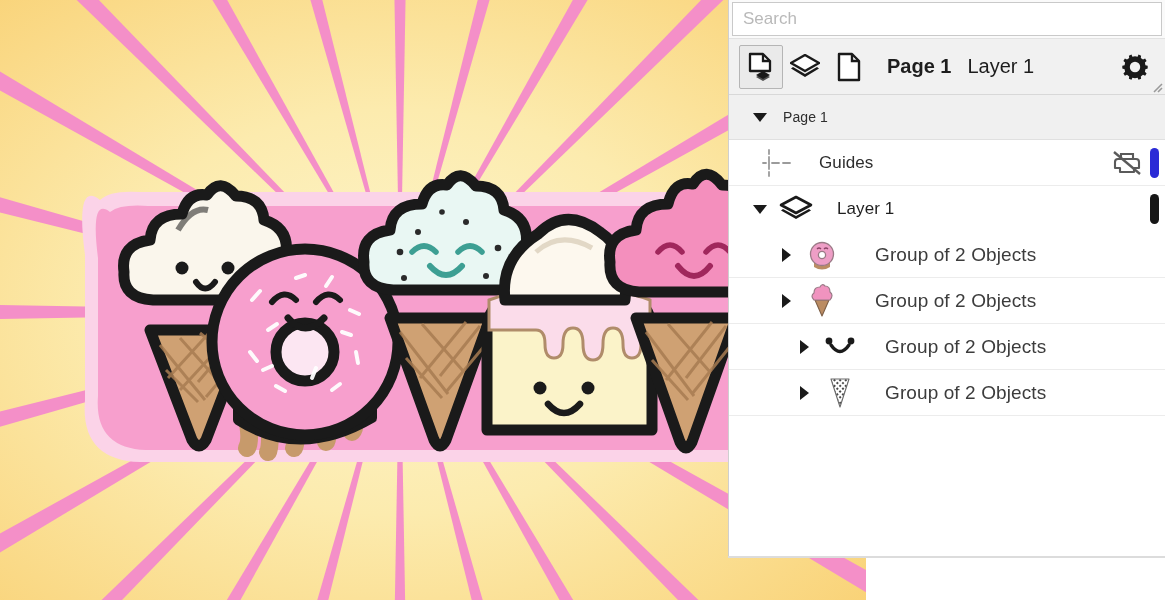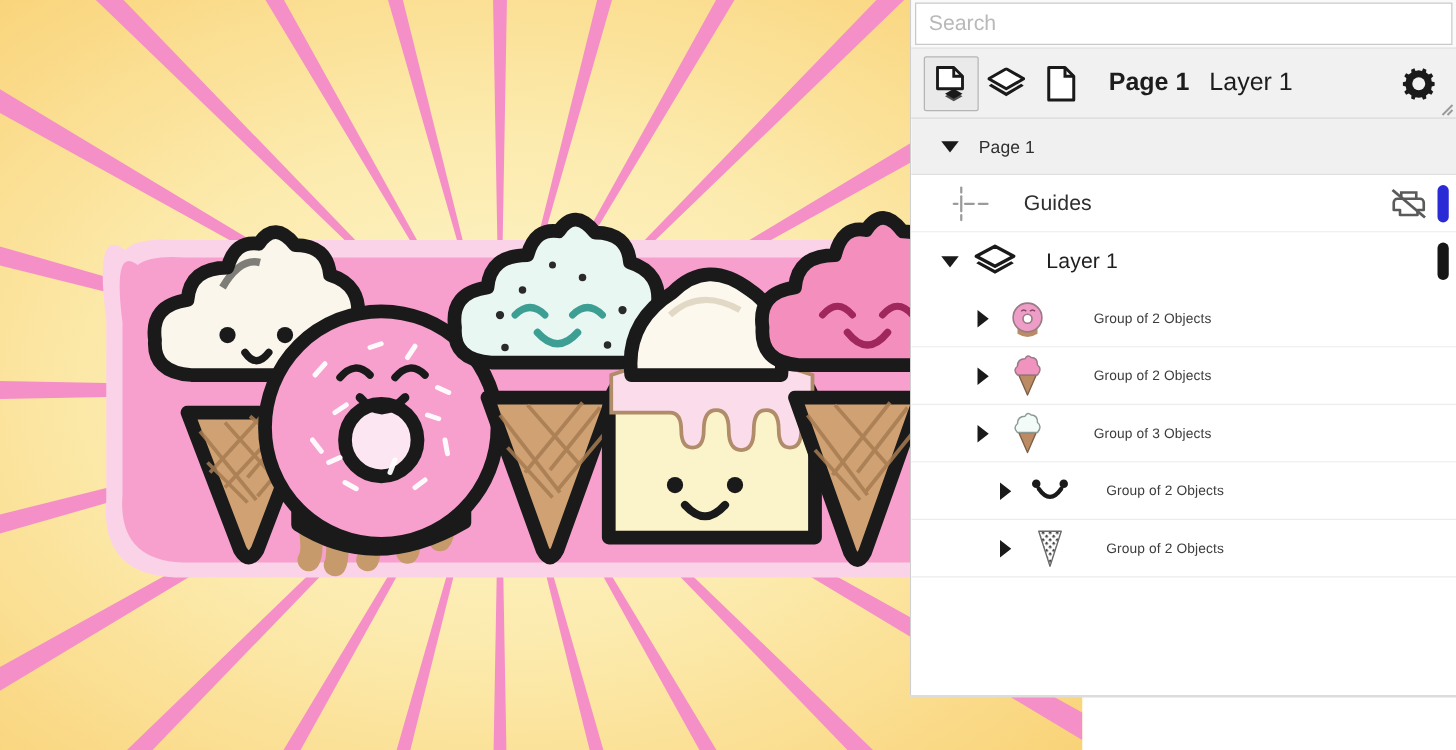--- a/index.html
+++ b/index.html
@@ -84,21 +84,21 @@
   .tri.down i { border-left:7px solid transparent; border-right:7px solid transparent; border-top:9px solid #1a1a1a; }
   .tri.right i { border-top:7px solid transparent; border-bottom:7px solid transparent; border-left:9px solid #1a1a1a; }
   .tri.none i { border:none; }
 
   .thumb {
     width:38px; flex:0 0 38px; height:40px;
     display:flex; align-items:center; justify-content:center;
     margin-left:4px;
   }
   .row-label {
-    font-size:11px; color:#3c3c3c; white-space:nowrap; letter-spacing:0.1px;
+    font-size:19px; color:#3c3c3c; white-space:nowrap; letter-spacing:0.1px;
   }
   .row.page .row-label { font-size:14px; color:#2e2e2e; }
   .row.layer .row-label { font-size:17px; color:#1f1f1f; }
   .row.guides .row-label { font-size:17px; color:#2e2e2e; }
 
   .row-right {
     position:absolute; right:0; top:0; height:100%;
     display:flex; align-items:center; gap:8px; padding-right:6px;
   }
   .colorbar {
@@ -397,32 +397,20 @@
           </div>
       <div class="thumb">
         <svg width="30" height="36" viewBox="0 0 30 36">
           <path d="M8 17 L22 17 L15 33 Z" fill="#bb8c63" stroke="#7d5f46" stroke-width="1.1" stroke-linejoin="round"></path>
           <path d="M7 17 q-4 -4 0 -7 q0 -6 6 -6 q2 -4 5 -1 q5 0 5 6 q4 3 0 8 z" fill="#f093bf" stroke="#9a7a86" stroke-width="1.2" stroke-linejoin="round"></path>
         </svg>
       </div>
       <div class="row-label label-pad-a">Group of 2 Objects</div>
     </div>
 
-    <div class="row ind-2">
-      <div class="tri right">
-            <i></i>
-          </div>
-      <div class="thumb">
-        <svg width="30" height="36" viewBox="0 0 30 36">
-          <path d="M8 17 L22 17 L15 33 Z" fill="#bb8c63" stroke="#7d5f46" stroke-width="1.1" stroke-linejoin="round"></path>
-          <path d="M7 17 q-4 -4 0 -7 q0 -6 6 -6 q2 -4 5 -1 q5 0 5 6 q4 3 0 8 z" fill="#f2fbf8" stroke="#8e9a98" stroke-width="1.2" stroke-linejoin="round"></path>
-        </svg>
-      </div>
-      <div class="row-label label-pad-a">Group of 3 Objects</div>
-    </div>
 
 
 
     <div class="row ind-3">
       <div class="tri right">
             <i></i>
           </div>
       <div class="thumb">
         <svg width="38" height="26" viewBox="0 0 38 26">
           <circle cx="8" cy="7" r="3.4" fill="#1a1a1a"></circle>

